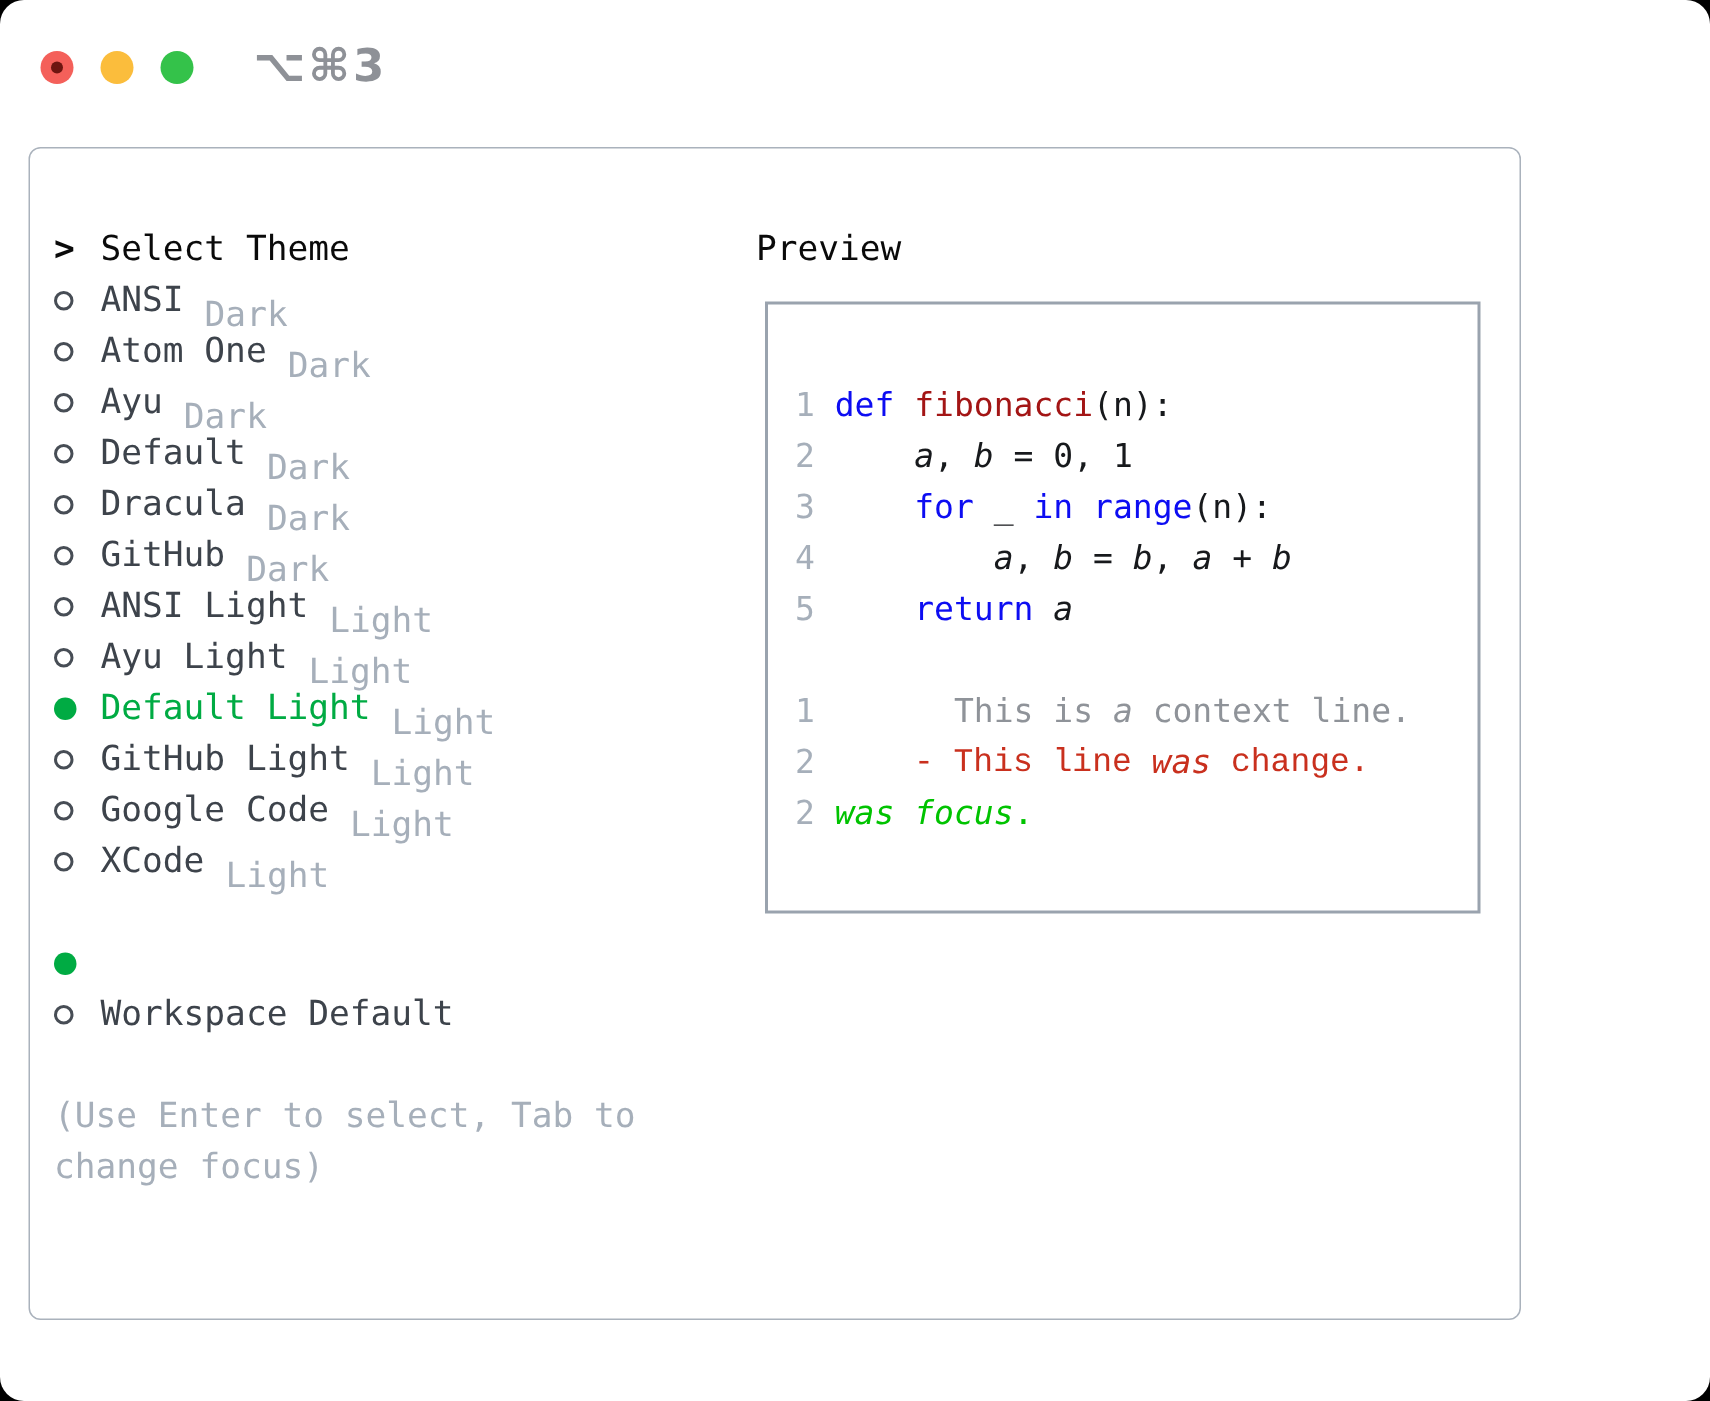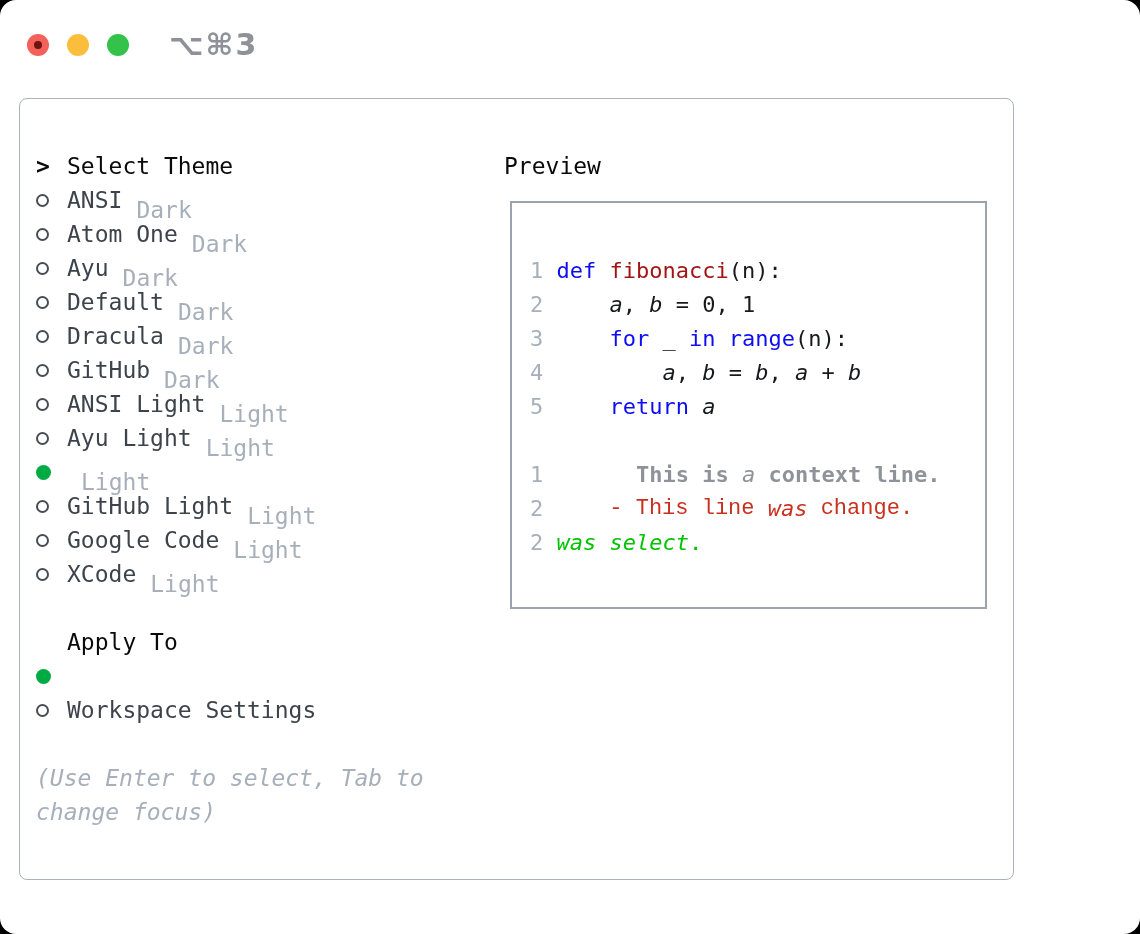--- a/index.html
+++ b/index.html
@@ -34,33 +34,33 @@
   .heading{font-weight:400;color:#0a0a0a;}
   .subheading{color:#0a0a0a;}
   .ring{width:13px;height:13px;box-sizing:border-box;border:2px solid var(--ring);
         border-radius:50%;}
   .dot{width:15px;height:15px;border-radius:50%;background:var(--sel);}
   .label{color:var(--item);white-space:pre;}
   .label.sel{color:var(--sel);}
   .suffix{color:var(--muted);margin-left:14px;white-space:pre;margin-top:20px;}
   .spacer{height:34px;}
   .hint{margin-top:34px;width:440px;font-size:23px;line-height:34px;
-        color:var(--muted);font-style:italic;}
+        color:var(--muted);}
   
   .preview-box{margin-top:18px;margin-left:6px;width:477px;height:408px;
                box-sizing:border-box;border:2px solid var(--pborder);
                padding:16px 0 0 18px;overflow:hidden;}
   .pline{height:34px;display:flex;align-items:center;font-size:22px;}
   .pline span{white-space:pre;}
   .ln{display:inline-block;width:2ch;color:var(--muted);flex:none;}
   .tok.kw{color:var(--kw);}
   .tok.fn{color:var(--fn);}
   .tok.pl{color:var(--pl);}
   .tok.var{color:var(--pl);font-style:italic;}
-  .tok.ctx{color:#8f9399;font-weight:bold;}
+  .tok.ctx{color:#8f9399;}
   .tok.ctxi{color:#8f9399;font-style:italic;}
   .tok.del{color:var(--del);font-family:Liberation Mono, monospace;}
   .tok.deli{color:var(--del);font-style:italic;}
   .tok.add{color:var(--add);}
   .tok.addi{color:var(--add);font-style:italic;}
 </style>
 </head>
 <body>
 
 <div class="window">
@@ -138,20 +138,21 @@
             <span class="bullet-col">
               <span class="ring"></span>
             </span>
             <span class="label">Ayu Light</span>
             <span class="suffix">Light</span>
           </div>
           <div class="row">
             <span class="bullet-col">
               <span class="dot"></span>
             </span>
+            <span class="label sel">Default Light</span>
             <span class="suffix">Light</span>
           </div>
           <div class="row">
             <span class="bullet-col">
               <span class="ring"></span>
             </span>
             <span class="label">GitHub Light</span>
             <span class="suffix">Light</span>
           </div>
           <div class="row">
@@ -165,36 +166,32 @@
             <span class="bullet-col">
               <span class="ring"></span>
             </span>
             <span class="label">XCode</span>
             <span class="suffix">Light</span>
           </div>
         </div>
 
       <div class="spacer"></div>
 
-      <div class="row">
-        <span class="bullet-col"></span>
-        <span class="subheading">Apply To</span>
-      </div>
 
       <div>
           <div class="row">
             <span class="bullet-col">
               <span class="dot"></span>
             </span>
           </div>
           <div class="row">
             <span class="bullet-col">
               <span class="ring"></span>
             </span>
-            <span class="label">Workspace Settings</span>
+            <span class="label">Workspace Default</span>
           </div>
         </div>
 
       <div class="hint">(Use Enter to select, Tab to change focus)</div>
     </div>
 
     <div class="right-col">
       <div class="row">
         <span class="heading">Preview</span>
       </div>
@@ -260,21 +257,21 @@
             <div class="pline">
               <span class="ln">2</span>
               <span class="tok del">    - This line </span>
               <span class="tok deli">was</span>
               <span class="tok del"> change.</span>
             </div>
             <div class="pline">
               <span class="ln">2</span>
               <span class="tok addi">was</span>
               <span class="tok add"> </span>
-              <span class="tok addi">select</span>
+              <span class="tok addi">focus</span>
               <span class="tok add">.</span>
             </div>
           </div>
       </div>
     </div>
 
   </div>
 </div>
 
 </body></html>

